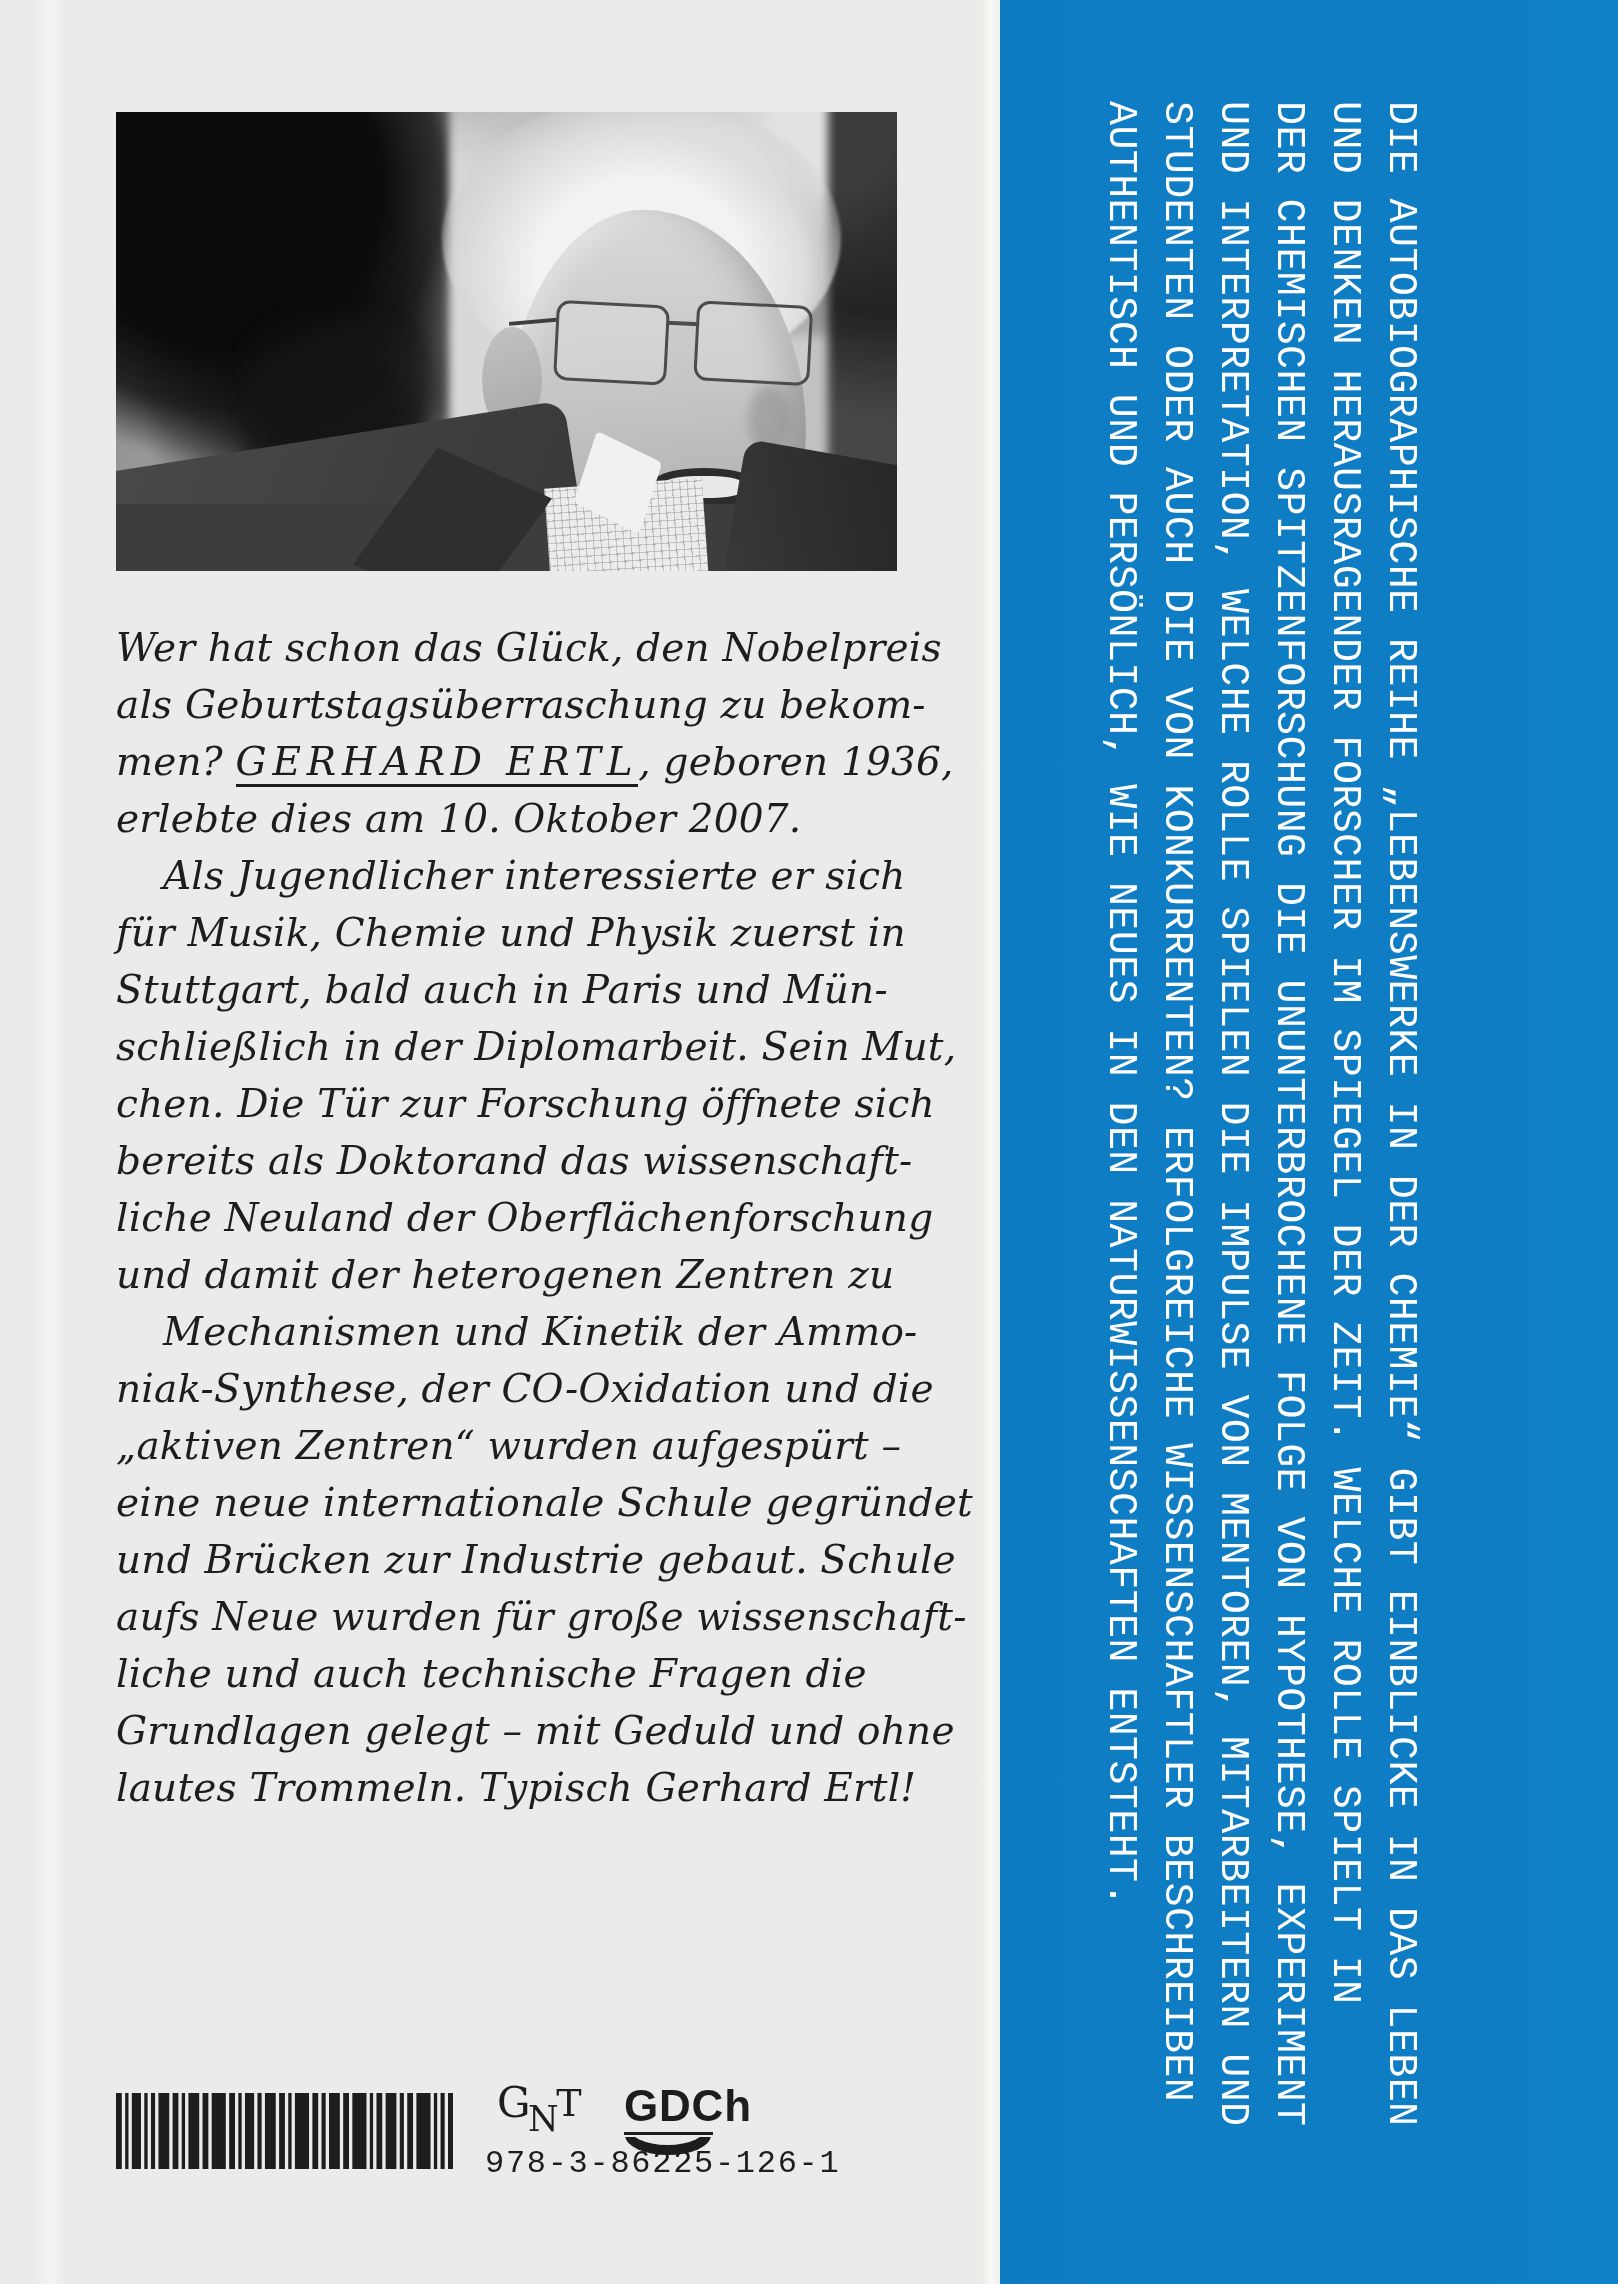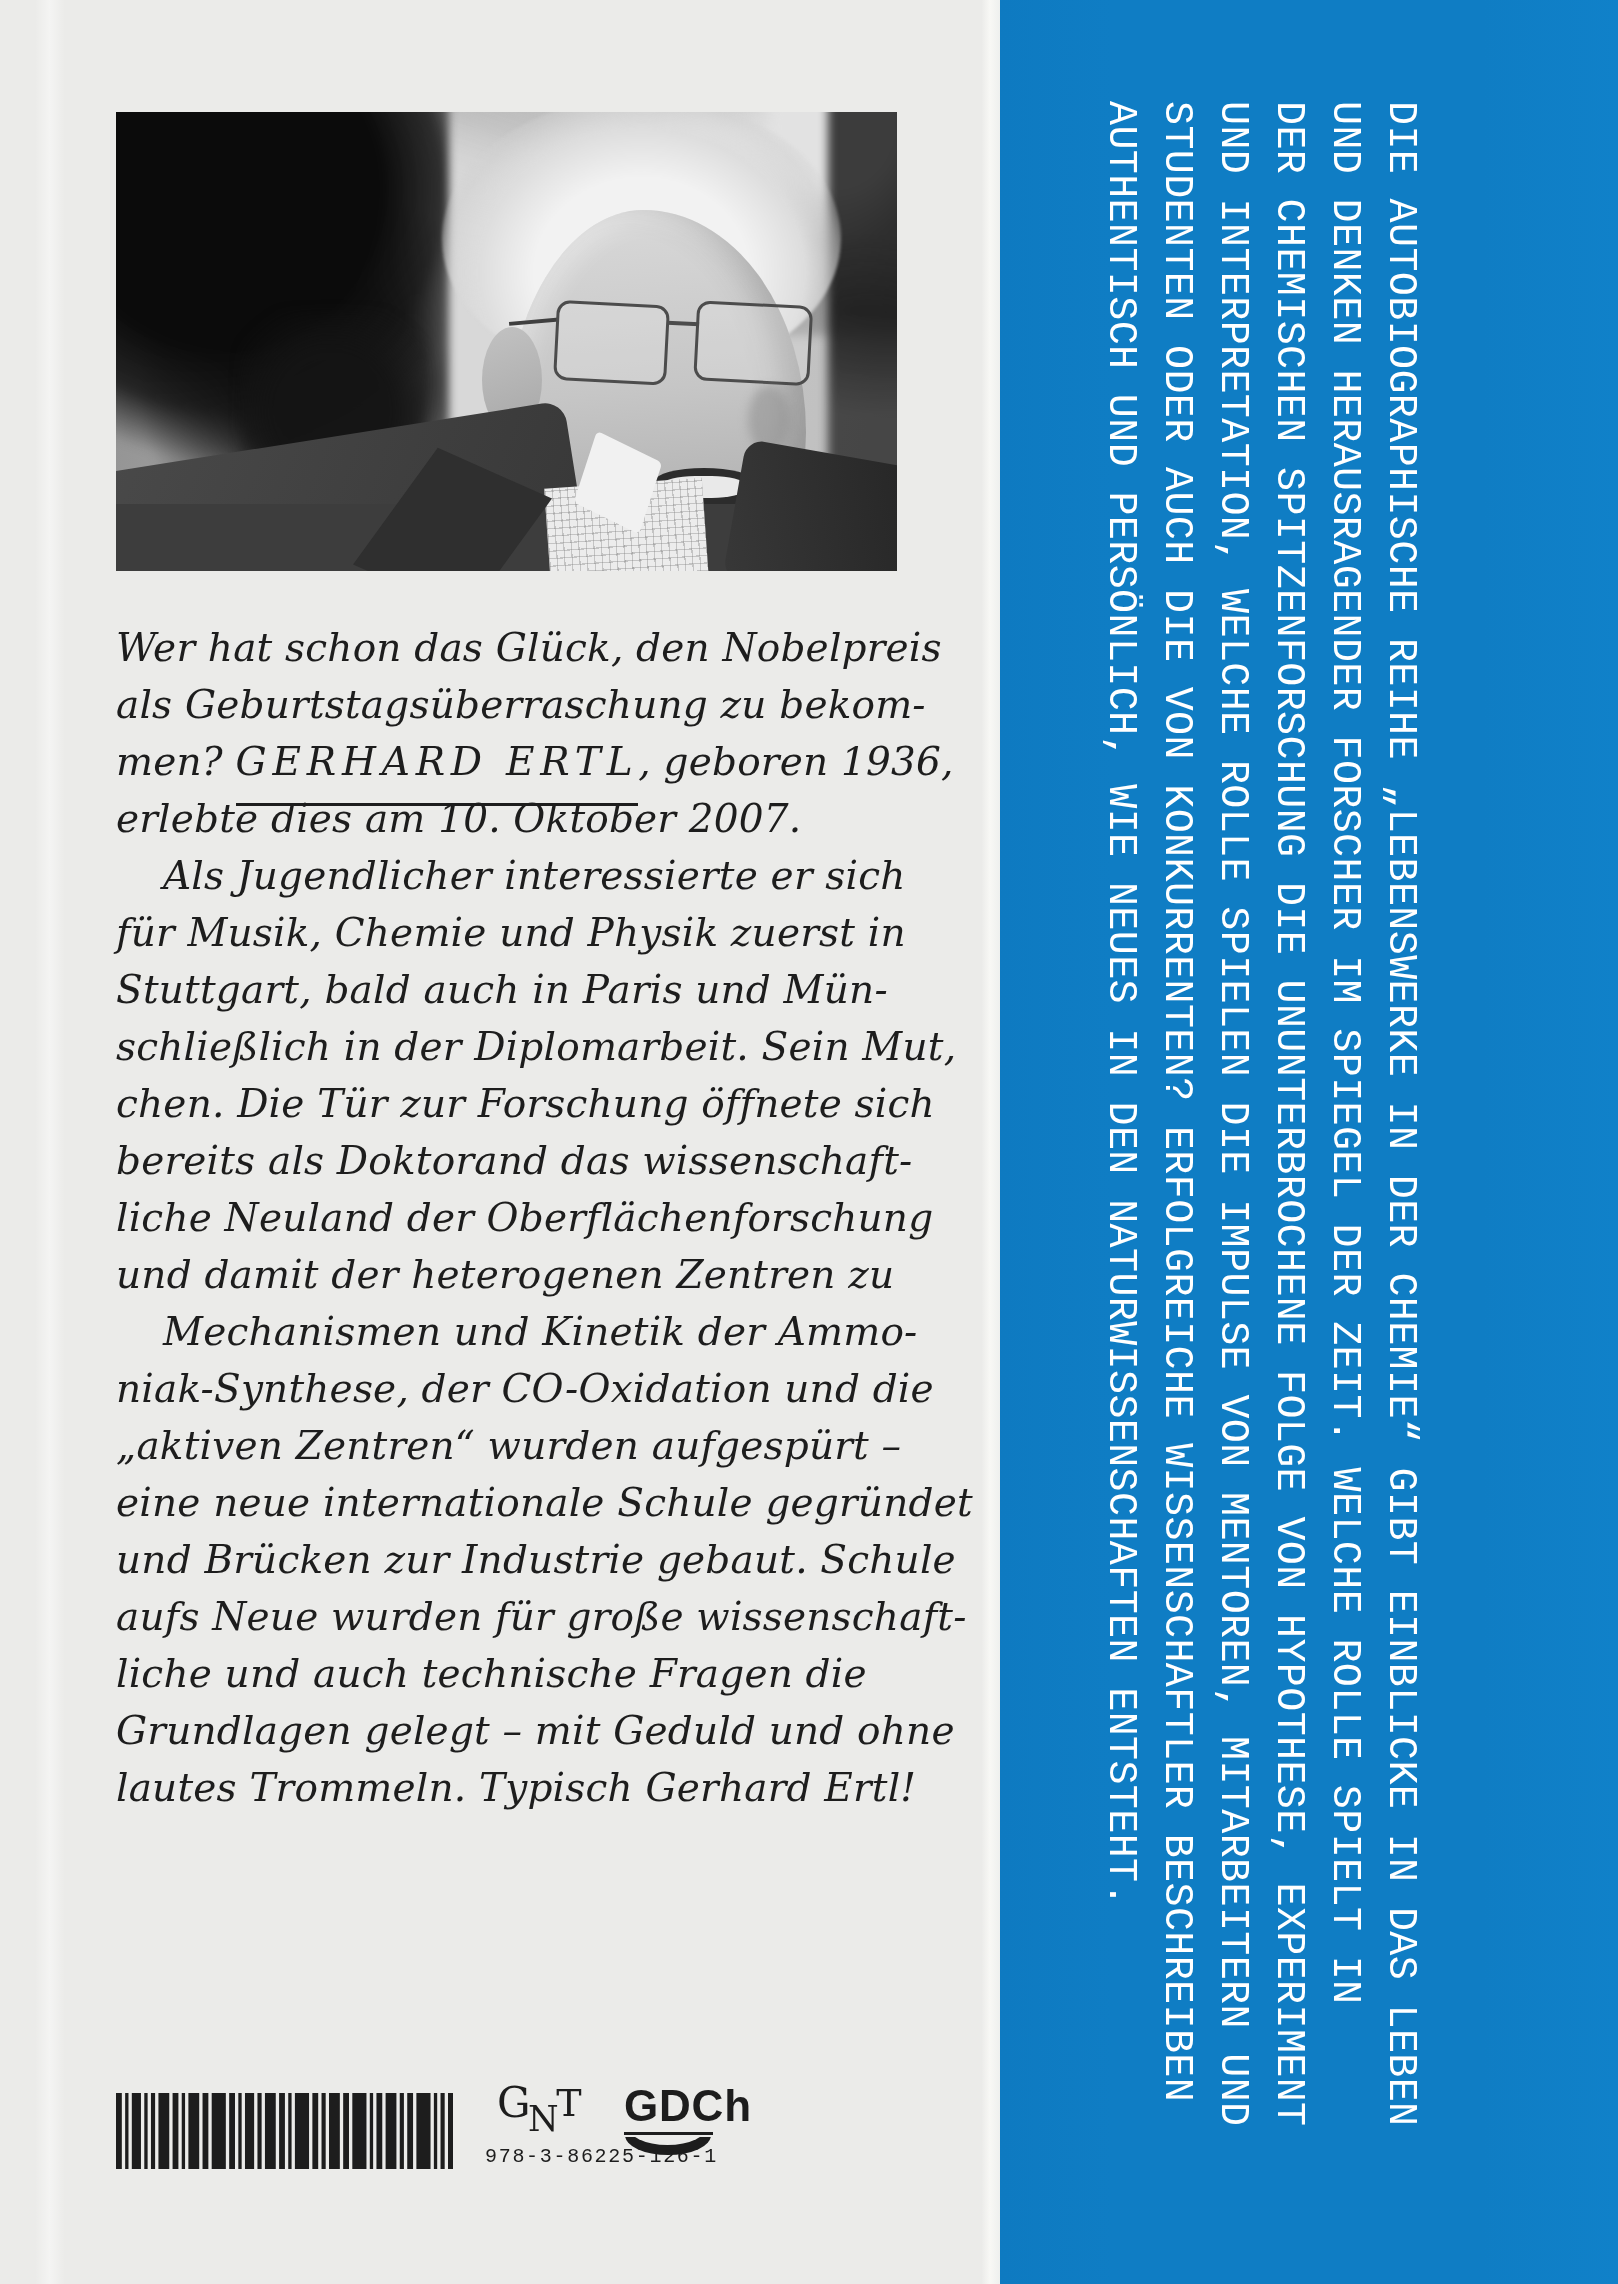--- a/index.html
+++ b/index.html
@@ -95,38 +95,38 @@
   .body-text{
     position:absolute;left:116px;top:619px;width:815px;
     font-size:39px;line-height:57px;letter-spacing:0.2px;
     color:var(--ink);white-space:nowrap;
   }
   .body-text .line{height:57px;font-style:italic;}
   .body-text .indent{padding-left:47px;}
   .author-name{
     letter-spacing:5.8px;
     border-bottom:3.3px solid var(--ink);
-    padding-bottom:19px;
+    padding-bottom:0;
   }
   
   .barcode{position:absolute;left:116px;top:2093px;width:337px;height:76px;}
   .barcode rect{fill:var(--ink);}
   .gnt{position:absolute;left:497px;top:2082px;display:flex;align-items:flex-start;
     color:var(--ink);font-family:"DejaVu Serif",serif;}
   .gnt-g{font-size:42px;line-height:1;}
   .gnt-n{font-size:35px;line-height:1;margin-top:20px;margin-left:-2.5px;}
   .gnt-t{font-size:38px;line-height:1;margin-top:1.7px;margin-left:-2.5px;}
   .gdch{position:absolute;left:624px;top:2082px;width:91px;color:var(--ink);}
   .gdch-word{font-family:"Liberation Sans",sans-serif;font-weight:700;font-size:44px;line-height:1.1;letter-spacing:0.8px;}
   .gdch-rule{width:89px;height:2.5px;background:var(--ink);margin-top:1.7px;}
   .gdch-bowl{position:relative;width:86px;height:21.6px;overflow:hidden;margin-top:2.5px;margin-left:0.8px;}
   .gdch-bowl::before{content:"";position:absolute;left:0;top:-21.6px;width:86px;height:40px;border-radius:50%;background:var(--ink);}
   .gdch-bowl::after{content:"";position:absolute;left:2.5px;top:-32px;width:81px;height:40px;border-radius:50%;background:var(--page-bg);}
   .isbn{position:absolute;left:485px;top:2145px;
-    font-family:"Liberation Mono",monospace;font-size:20px;letter-spacing:1.7px;color:var(--ink);white-space:nowrap;}
+    font-family:"Liberation Mono",monospace;font-size:32px;letter-spacing:1.7px;color:var(--ink);white-space:nowrap;}
   
   .blue-panel{
     position:absolute;left:1000px;top:0;width:618px;height:2284px;
     background:linear-gradient(90deg,#0e7ac1 0%,var(--panel-blue) 18%, var(--panel-blue) 78%, #1081c9 100%);
   }
   .spine-text{
     position:absolute;top:101px;right:190px;
     writing-mode:vertical-rl;text-orientation:mixed;
     font-family:"Liberation Mono",monospace;
     font-size:40px;line-height:56px;letter-spacing:0.4px;

